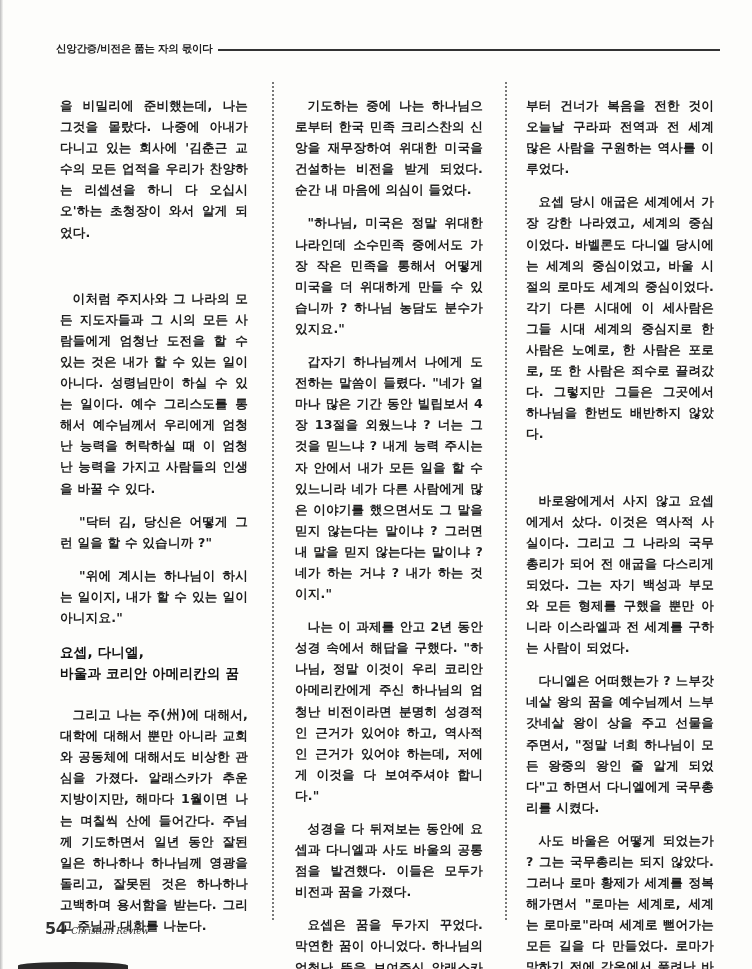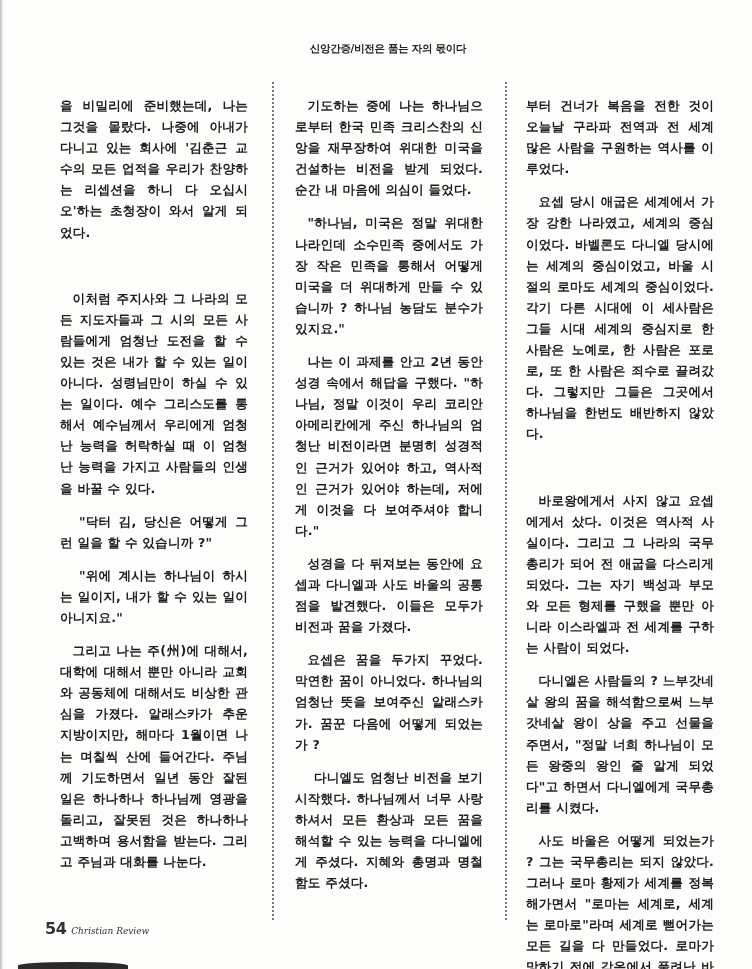--- a/index.html
+++ b/index.html
@@ -9,21 +9,21 @@
     font-family: "DejaVu Sans", sans-serif;
     color: #1a1a1a;
     position: relative;
   }
   .scan-edge-left {
     position: absolute; left: 0; top: 0; width: 3px; height: 969px;
     background: linear-gradient(to right, #bdbdbd, #f5f5f3);
   }
   .running-head {
     position: absolute; left: 56px; top: 42px; width: 664px; height: 14px;
-    display: flex; align-items: center; flex-direction: column;
+    display: flex; align-items: center;
   }
   .running-head-title {
     font-size: 10.5px; font-weight: bold; letter-spacing: -0.3px;
     white-space: nowrap; color: #222;
   }
   .running-head-rule {
     flex: 1; height: 2px; background: #333; margin-left: 6px; margin-top: 1px;
   }
   .column {
     position: absolute; top: 83px;
@@ -68,38 +68,41 @@
   <span class="running-head-title">신앙간증/비전은 품는 자의 몫이다</span>
   <span class="running-head-rule"></span>
 </header>
 
 <div class="column col1">
     <p class="noindent">을 비밀리에 준비했는데, 나는 그것을 몰랐다. 나중에 아내가 다니고 있는 회사에 '김춘근 교수의 모든 업적을 우리가 찬양하는 리셉션을 하니 다 오십시오'하는 초청장이 와서 알게 되었다.</p>
     <div class="gap"></div>
     <p>이처럼 주지사와 그 나라의 모든 지도자들과 그 시의 모든 사람들에게 엄청난 도전을 할 수 있는 것은 내가 할 수 있는 일이 아니다. 성령님만이 하실 수 있는 일이다. 예수 그리스도를 통해서 예수님께서 우리에게 엄청난 능력을 허락하실 때 이 엄청난 능력을 가지고 사람들의 인생을 바꿀 수 있다.</p>
     <p class="quote">"닥터 김, 당신은 어떻게 그런 일을 할 수 있습니까 ?"</p>
     <p class="quote">"위에 계시는 하나님이 하시는 일이지, 내가 할 수 있는 일이 아니지요."</p>
+    <h3 class="subheading" style="white-space: pre-line;">요셉, 다니엘,
+바울과 코리안 아메리칸의 꿈</h3>
     <p>그리고 나는 주(州)에 대해서, 대학에 대해서 뿐만 아니라 교회와 공동체에 대해서도 비상한 관심을 가졌다. 알래스카가 추운 지방이지만, 해마다 1월이면 나는 며칠씩 산에 들어간다. 주님께 기도하면서 일년 동안 잘된 일은 하나하나 하나님께 영광을 돌리고, 잘못된 것은 하나하나 고백하며 용서함을 받는다. 그리고 주님과 대화를 나눈다.</p>
   </div>
 <div class="col-divider div1"></div>
 <div class="column col2">
     <p>기도하는 중에 나는 하나님으로부터 한국 민족 크리스찬의 신앙을 재무장하여 위대한 미국을 건설하는 비전을 받게 되었다. 순간 내 마음에 의심이 들었다.</p>
     <p>"하나님, 미국은 정말 위대한 나라인데 소수민족 중에서도 가장 작은 민족을 통해서 어떻게 미국을 더 위대하게 만들 수 있습니까 ? 하나님 농담도 분수가 있지요."</p>
+    <p>갑자기 하나님께서 나에게 도전하는 말씀이 들렸다. "네가 얼마나 많은 기간 동안 빌립보서 4장 13절을 외웠느냐 ? 너는 그것을 믿느냐 ? 내게 능력 주시는 자 안에서 내가 모든 일을 할 수 있느니라 네가 다른 사람에게 많은 이야기를 했으면서도 그 말을 믿지 않는다는 말이냐 ? 그러면 내 말을 믿지 않는다는 말이냐 ? 네가 하는 거냐 ? 내가 하는 것이지."</p>
     <p>나는 이 과제를 안고 2년 동안 성경 속에서 해답을 구했다. "하나님, 정말 이것이 우리 코리안 아메리칸에게 주신 하나님의 엄청난 비전이라면 분명히 성경적인 근거가 있어야 하고, 역사적인 근거가 있어야 하는데, 저에게 이것을 다 보여주셔야 합니다."</p>
     <p>성경을 다 뒤져보는 동안에 요셉과 다니엘과 사도 바울의 공통점을 발견했다. 이들은 모두가 비전과 꿈을 가졌다.</p>
     <p>요셉은 꿈을 두가지 꾸었다. 막연한 꿈이 아니었다. 하나님의 엄청난 뜻을 보여주신 알래스카가. 꿈꾼 다음에 어떻게 되었는가 ?</p>
     <p class="quote">다니엘도 엄청난 비전을 보기 시작했다. 하나님께서 너무 사랑하셔서 모든 환상과 모든 꿈을 해석할 수 있는 능력을 다니엘에게 주셨다. 지혜와 총명과 명철함도 주셨다.</p>
   </div>
 <div class="col-divider div2"></div>
 <div class="column col3">
     <p class="noindent">부터 건너가 복음을 전한 것이 오늘날 구라파 전역과 전 세계 많은 사람을 구원하는 역사를 이루었다.</p>
     <p>요셉 당시 애굽은 세계에서 가장 강한 나라였고, 세계의 중심이었다. 바벨론도 다니엘 당시에는 세계의 중심이었고, 바울 시절의 로마도 세계의 중심이었다. 각기 다른 시대에 이 세사람은 그들 시대 세계의 중심지로 한 사람은 노예로, 한 사람은 포로로, 또 한 사람은 죄수로 끌려갔다. 그렇지만 그들은 그곳에서 하나님을 한번도 배반하지 않았다.</p>
     <div class="gap"></div>
     <p>바로왕에게서 사지 않고 요셉에게서 샀다. 이것은 역사적 사실이다. 그리고 그 나라의 국무총리가 되어 전 애굽을 다스리게 되었다. 그는 자기 백성과 부모와 모든 형제를 구했을 뿐만 아니라 이스라엘과 전 세계를 구하는 사람이 되었다.</p>
-    <p>다니엘은 사람들의 ? 느부갓네살 왕의 꿈을 해석함으로써 느부갓네살 왕이 상을 주고 선물을 주면서, "정말 너희 하나님이 모든 왕중의 왕인 줄 알게 되었다"고 하면서 다니엘에게 국무총리를 시켰다.</p>
+    <p>다니엘은 어떠했는가 ? 느부갓네살 왕의 꿈을 예수님께서 느부갓네살 왕이 상을 주고 선물을 주면서, "정말 너희 하나님이 모든 왕중의 왕인 줄 알게 되었다"고 하면서 다니엘에게 국무총리를 시켰다.</p>
     <p>사도 바울은 어떻게 되었는가 ? 그는 국무총리는 되지 않았다. 그러나 로마 황제가 세계를 정복해가면서 "로마는 세계로, 세계는 로마로"라며 세계로 뻗어가는 모든 길을 다 만들었다. 로마가 망하기 전에 감옥에서 풀려난 바울은 복음을 전하기 시작했다. 그는 많은 그리스도의 제자들을 양육했고 그들을 통해 로마가 망한 뒤에 로마가 만들어 놓은 길로 전세계에 복음을 전하게 되었다.</p>
   </div>
 
 <footer class="footer">
   <span class="page-num">54</span>
   <span class="pub-name">Christian Review</span>
 </footer>
 
 <div class="bottom-shadow"></div>
 

